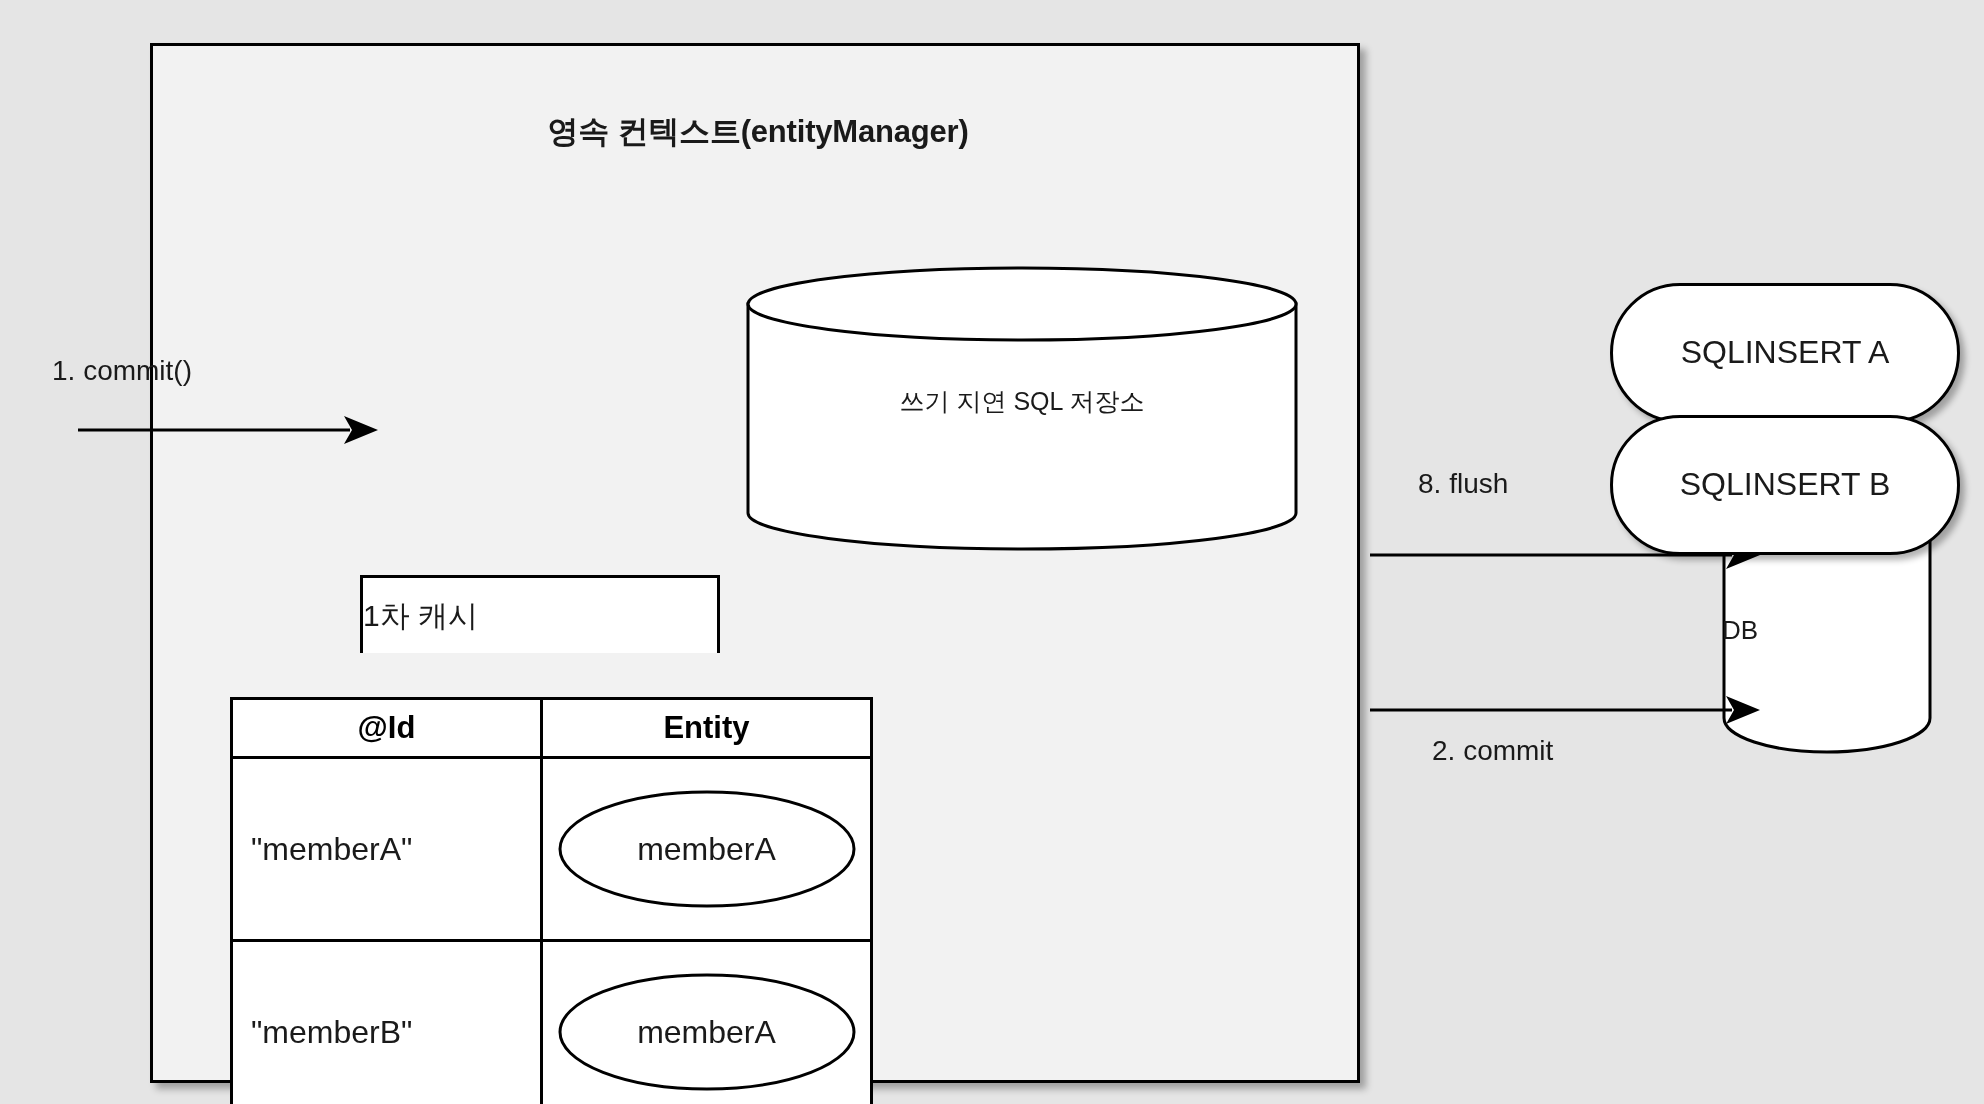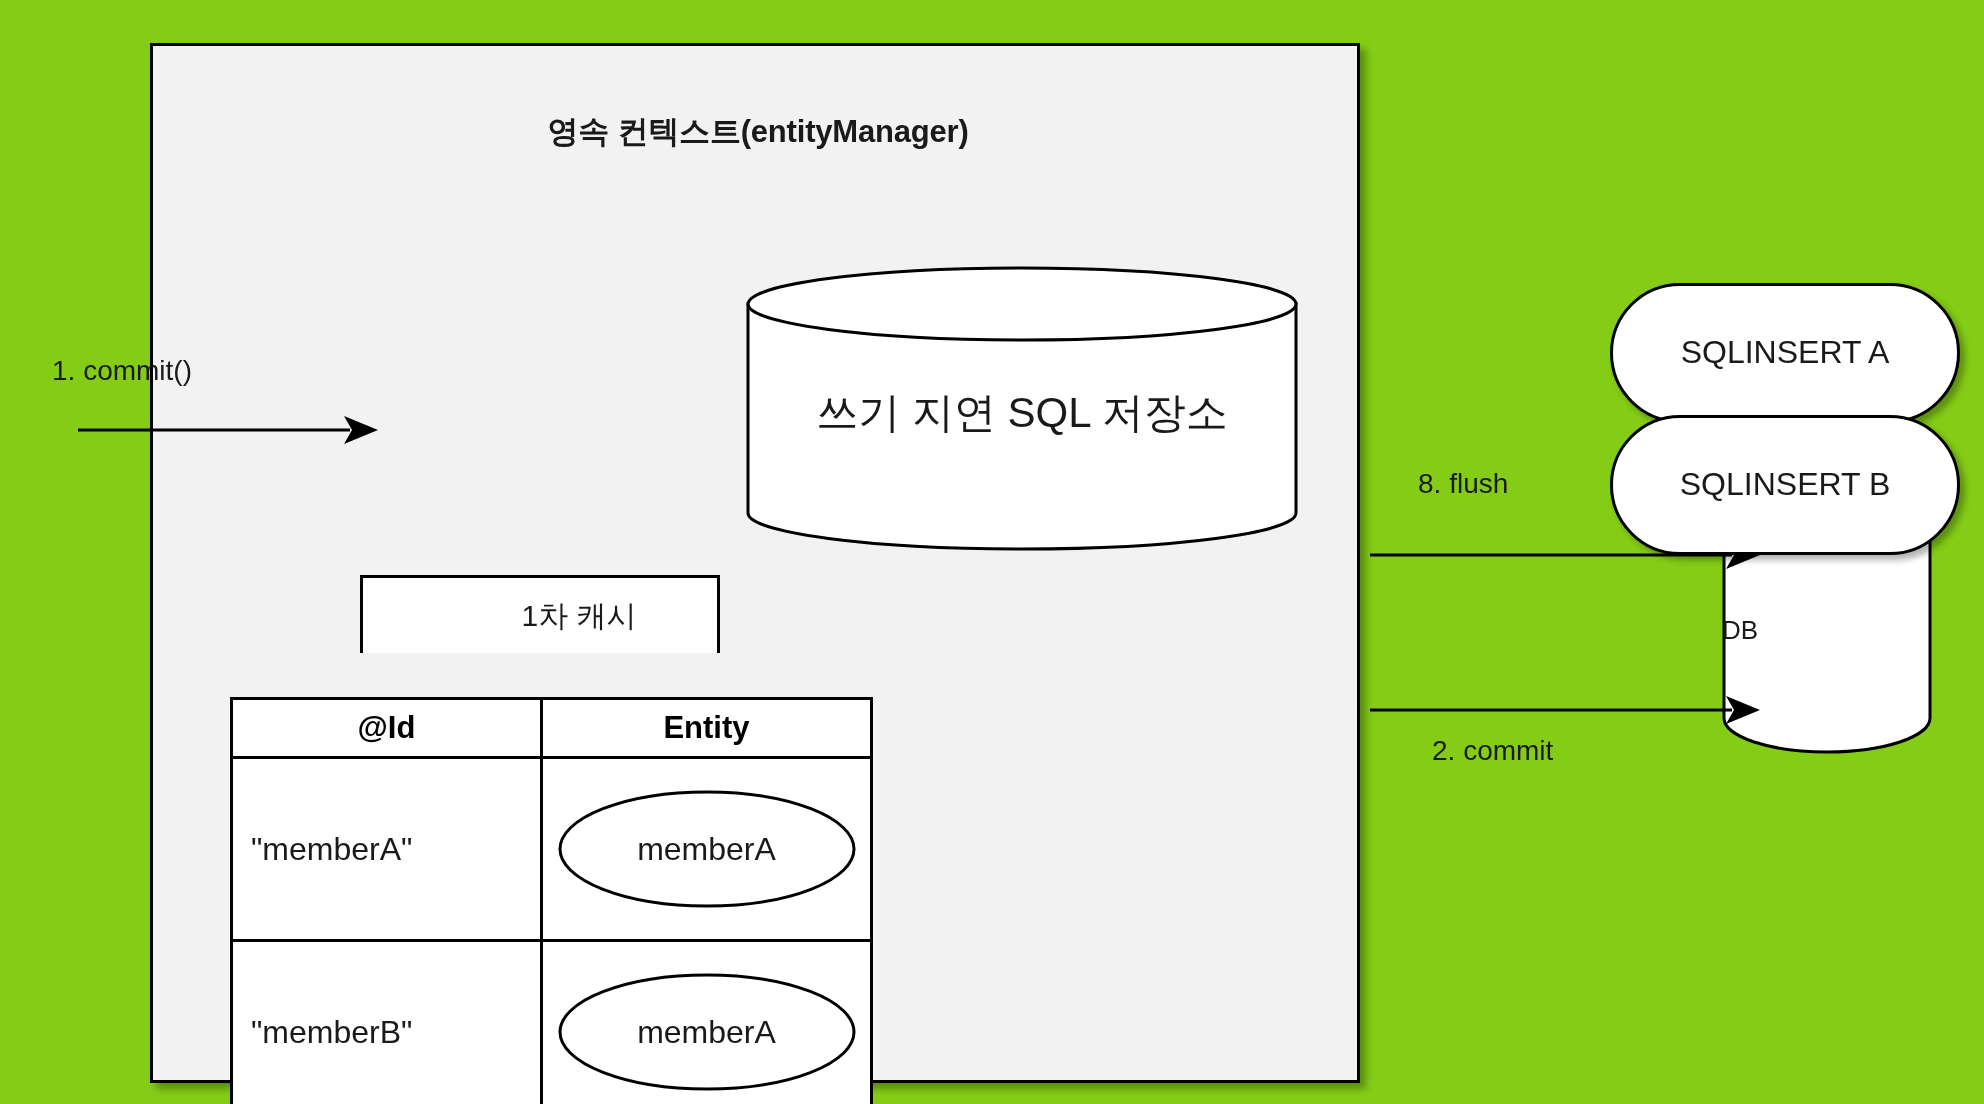--- a/index.html
+++ b/index.html
@@ -7,21 +7,21 @@
     padding: 0;
     background: #ffffff;
   }
   body {
     font-family: "Liberation Sans", "DejaVu Sans", sans-serif;
   }
   #stage {
     position: relative;
     width: 1984px;
     height: 1104px;
-    background: #84cc16;
+    background: #e5e5e5;
     overflow: hidden;
   }
 
   
   .pc-box {
     position: absolute;
     left: 150px;
     top: 43px;
     width: 1210px;
     height: 1040px;
@@ -50,45 +50,44 @@
     width: 552px;
     height: 285px;
   }
   .cyl-store svg, .cyl-db svg, .arrow svg, .oval svg { display: block; }
   .cyl-store-label {
     position: absolute;
     left: 0;
     top: 119px;
     width: 552px;
     text-align: center;
-    font-size: 42px;
+    font-size: 25px;
     color: #1a1a1a;
   }
 
   
   .cache-tab {
     position: absolute;
     left: 360px;
     top: 575px;
     width: 360px;
     height: 78px;
     background: #ffffff;
     border: 3px solid #000000;
     border-bottom: none;
     box-sizing: border-box;
   }
   .cache-tab-label {
     position: absolute;
     left: 0;
     top: 18px;
     width: 354px;
-    text-align: center;
+    text-align: left;
     font-size: 30px;
     color: #1a1a1a;
-    padding-left: 39px;
   }
   .cache-table {
     position: absolute;
     left: 230px;
     top: 653px;
     width: 640px;
     border-collapse: collapse;
     background: #ffffff;
     table-layout: fixed;
     margin-top: 44px;

